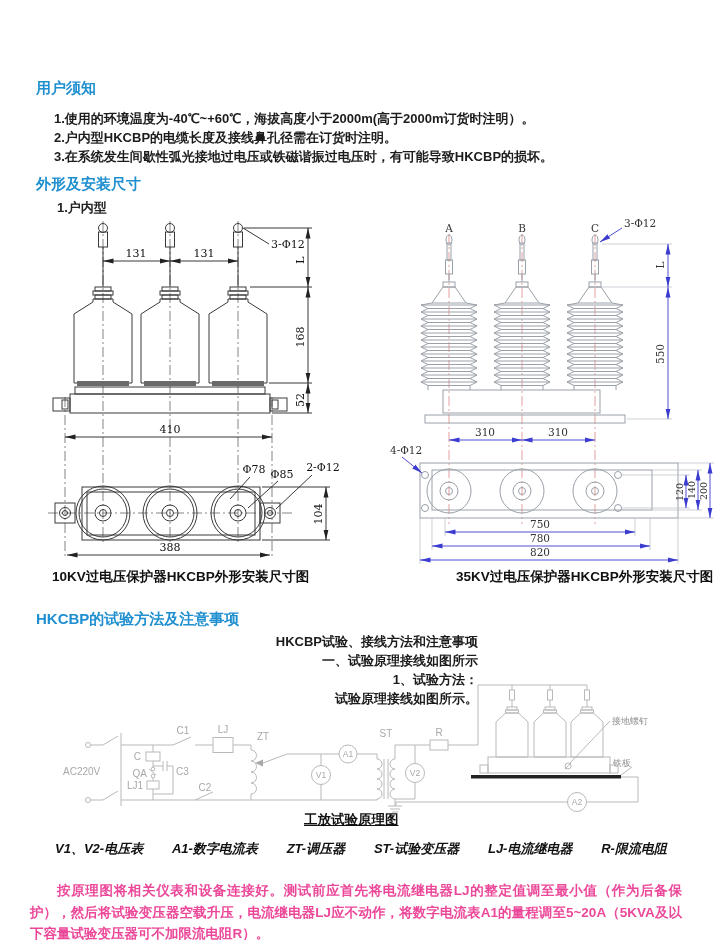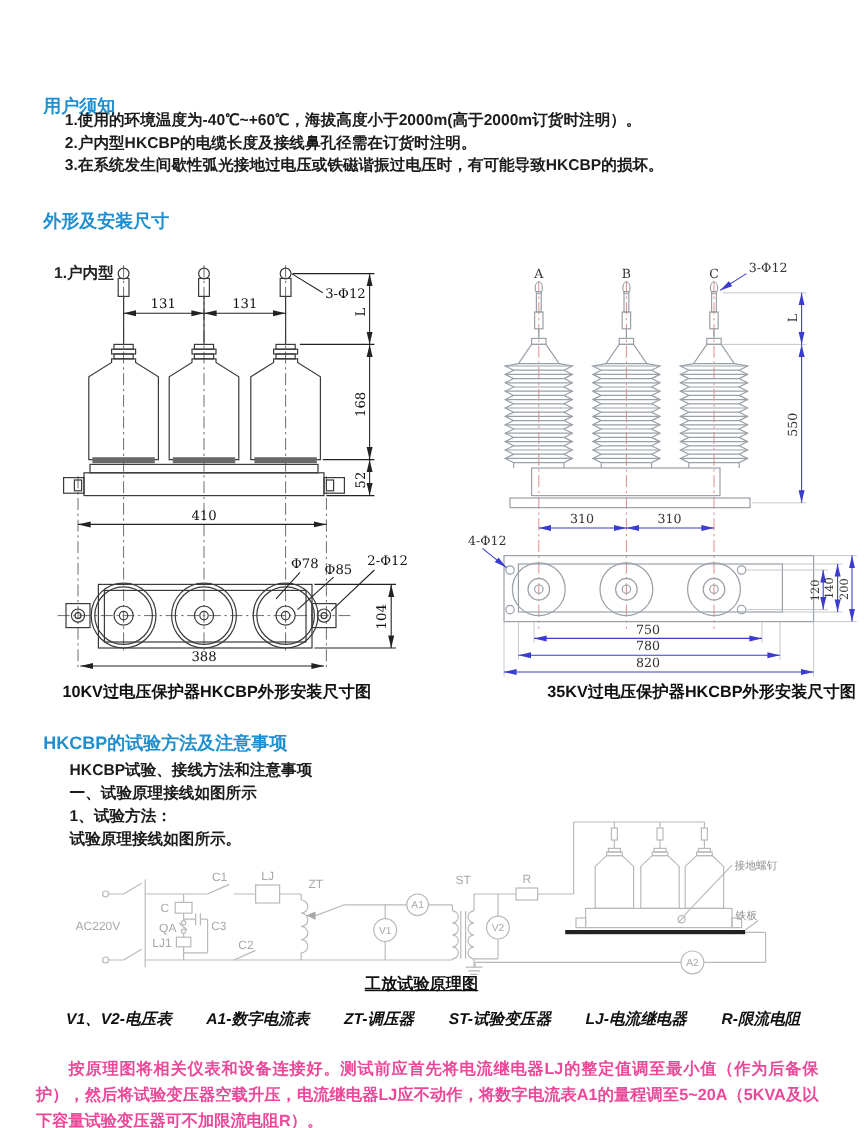--- a/index.html
+++ b/index.html
@@ -29,28 +29,28 @@
   .ct{font-family:"Liberation Sans",sans-serif;font-size:10px;fill:#a8a8a8;}
   .cts{font-family:"Liberation Sans",sans-serif;font-size:8.5px;fill:#a8a8a8;}
   .ctc{font-family:"Liberation Sans",sans-serif;font-size:9px;fill:#909090;}
 </style>
 </head>
 <body>
 
 <div class="page">
 
   <div class="abs h-blue" style="left:36px;top:79px;">用户须知</div>
-  <div class="abs body-txt" style="left:54px;top:90px;width:650px;">
+  <div class="abs body-txt" style="left:54px;top:109px;width:650px;">
     <div>1.使用的环境温度为-40℃~+60℃，海拔高度小于2000m(高于2000m订货时注明）。</div>
     <div>2.户内型HKCBP的电缆长度及接线鼻孔径需在订货时注明。</div>
     <div>3.在系统发生间歇性弧光接地过电压或铁磁谐振过电压时，有可能导致HKCBP的损坏。</div>
   </div>
 
   <div class="abs h-blue" style="left:36px;top:175px;">外形及安装尺寸</div>
-  <div class="abs sub" style="left:45px;top:199px;margin-top:20px;">1.户内型</div>
+  <div class="abs sub" style="left:57px;top:199px;">1.户内型</div>
 
   <svg class="abs" style="left:40px;top:215px;" width="310" height="348" viewBox="0 0 310 348">
     <defs>
       <marker id="arL" markerWidth="11" markerHeight="8" refX="10.5" refY="3.5" orient="auto-start-reverse" markerUnits="userSpaceOnUse">
         <path d="M10.5 3.5 L0 1 L0 6 Z" fill="#222"></path>
       </marker>
       <g id="btl10">
         <circle cx="0" cy="13" r="4.5" class="ok"></circle>
         <rect x="-4.5" y="17" width="9" height="15" class="ok"></rect>
         <line x1="0" y1="32" x2="0" y2="72" class="ok" stroke-width="2.5"></line>
@@ -222,21 +222,21 @@
     <line class="exg" x1="32" y1="302" x2="32" y2="348"></line>
     <line class="exg" x1="290" y1="302" x2="290" y2="348"></line>
     <line class="dimb" x1="32" y1="344" x2="290" y2="344" marker-start="url(#arR)" marker-end="url(#arR)"></line>
     <text class="dtd" x="152" y="340" text-anchor="middle">820</text>
   </svg>
 
   <div class="abs cap" style="left:52px;top:568px;">10KV过电压保护器HKCBP外形安装尺寸图</div>
   <div class="abs cap" style="left:428px;top:568px;margin-left:28px;">35KV过电压保护器HKCBP外形安装尺寸图</div>
 
   <div class="abs h-blue" style="left:36px;top:610px;text-align:center;">HKCBP的试验方法及注意事项</div>
-  <div class="abs body-txt" style="left:58px;top:632px;width:420px;">
+  <div class="abs body-txt" style="left:58px;top:632px;width:420px;text-align:right;">
     <div>HKCBP试验、接线方法和注意事项</div>
     <div>一、试验原理接线如图所示</div>
     <div>1、试验方法：</div>
     <div>试验原理接线如图所示。</div>
   </div>
 
   <svg class="abs" style="left:55px;top:676px;" width="660" height="160" viewBox="0 0 660 160">
     <defs>
       <g id="btlc" class="cw">
         <rect x="-2.5" y="14" width="5" height="10"></rect>

